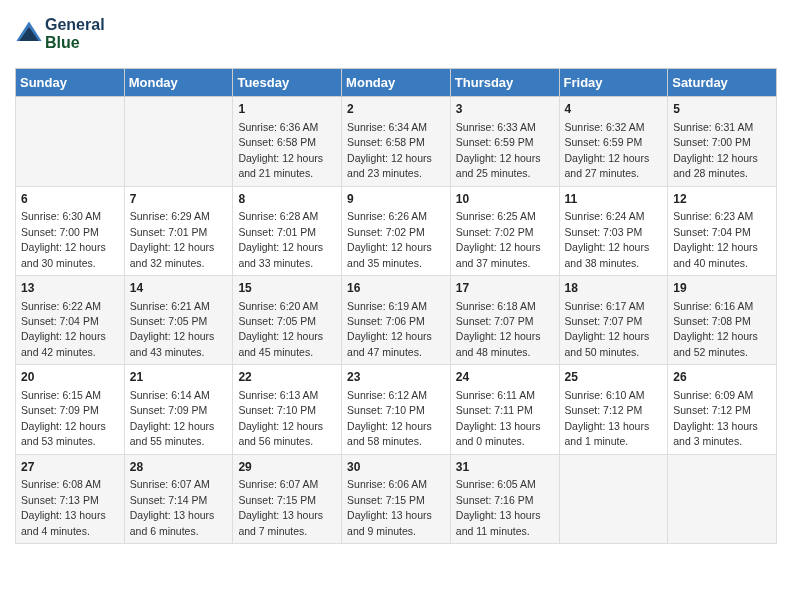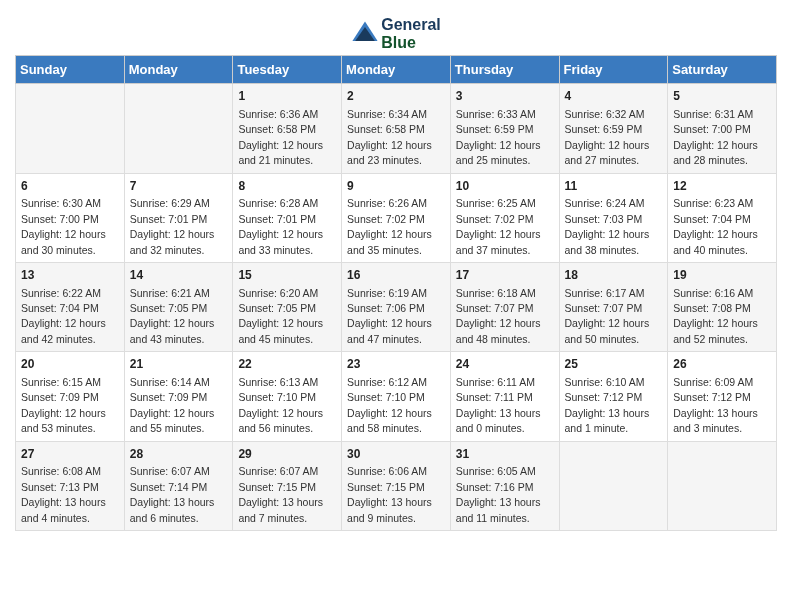--- a/index.html
+++ b/index.html
@@ -5,23 +5,23 @@
     * { box-sizing: border-box; margin: 0; padding: 0; }
     body {
       font-family: Arial, sans-serif;
       background: #fff;
       width: 792px;
       min-height: 612px;
       padding: 10px 15px 15px 15px;
     }
     .header {
       display: flex;
-      justify-content: center;
+      justify-content: flex-start;
       align-items: flex-start;
-      margin-bottom: 4px;
+      margin-bottom: 17px;
     }
     .logo {
       display: flex;
       align-items: center;
       margin-top: 6px;
     }
     .logo-icon {
       width: 28px;
       height: 28px;
       margin-right: 2px;

